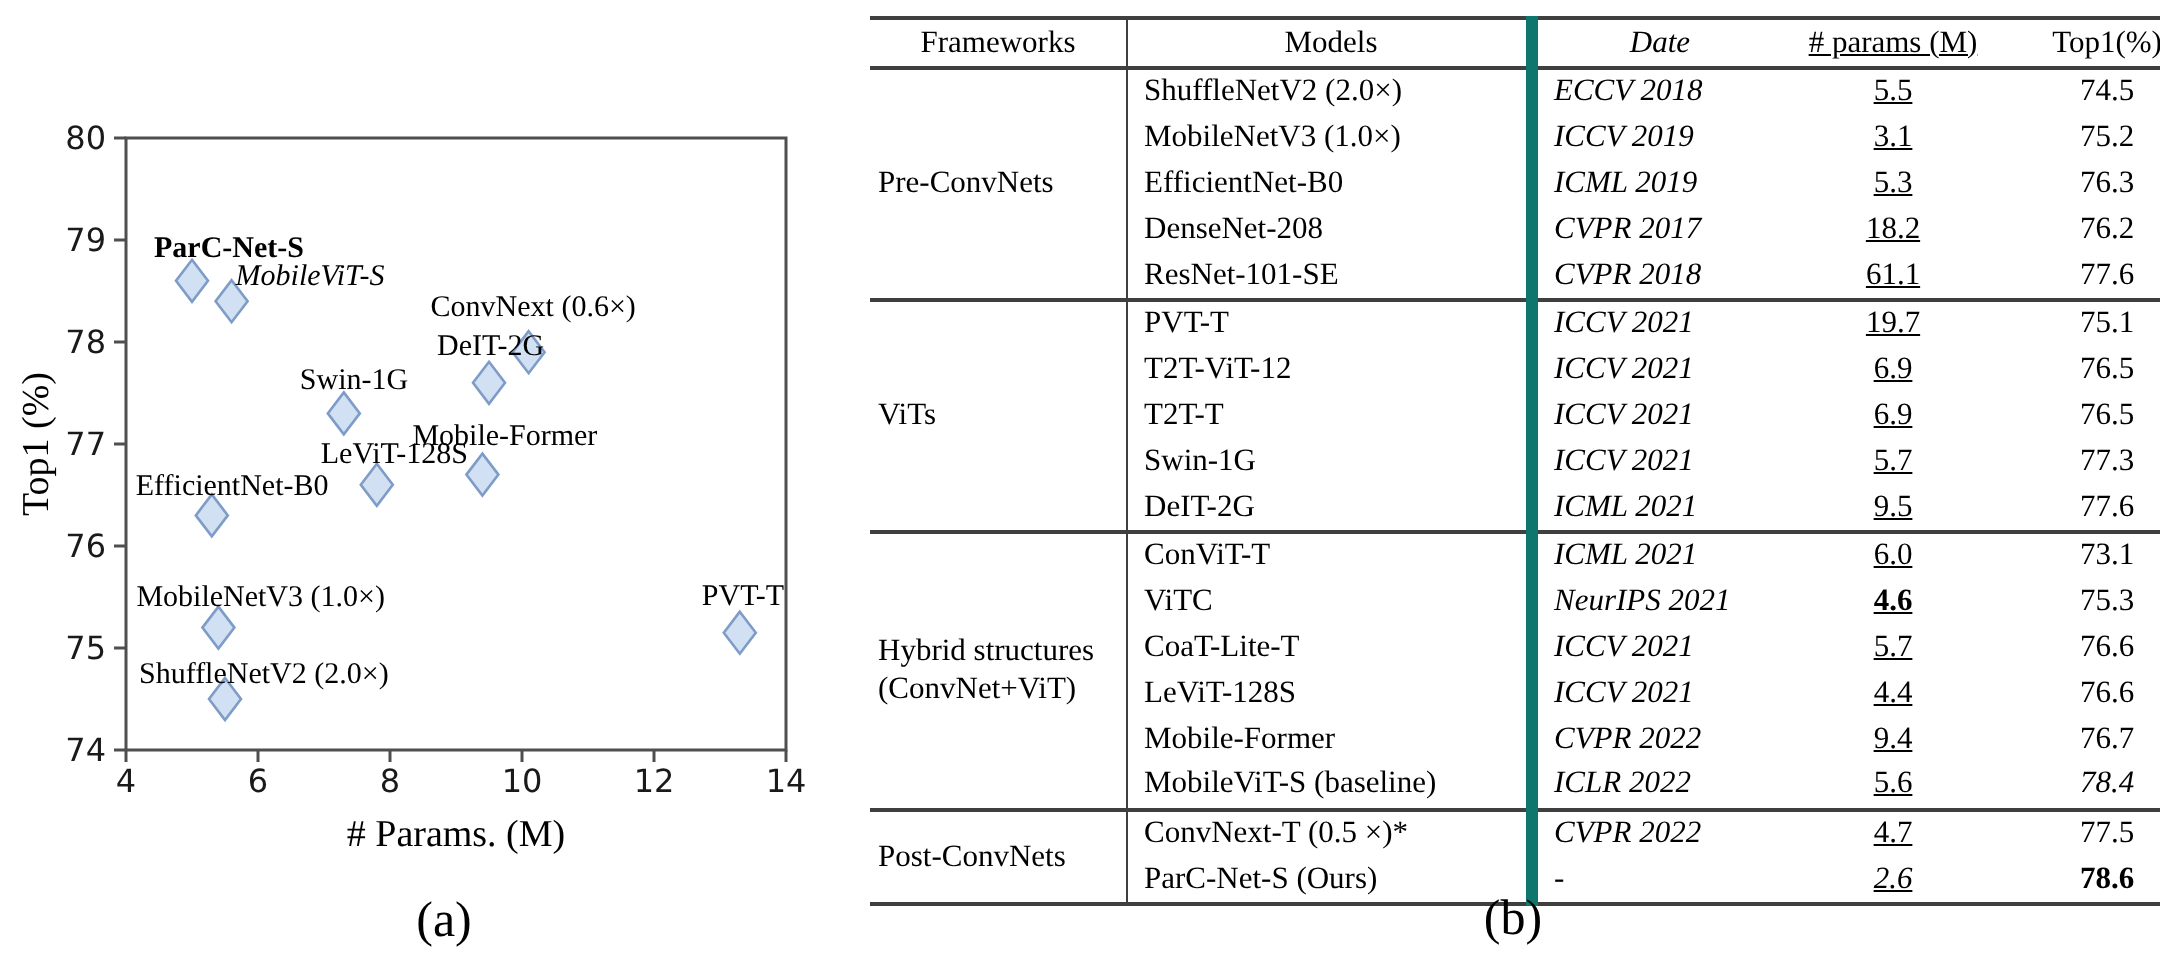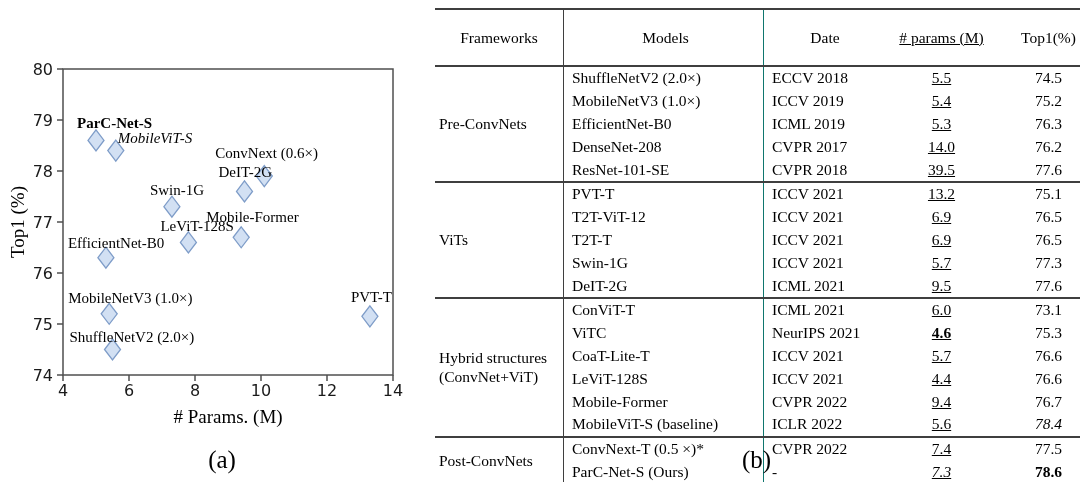--- a/index.html
+++ b/index.html
@@ -28,42 +28,42 @@
     font-size: 15.5px;
     color: #000;
     border-top: 2px solid #3f3f3f;
     border-bottom: 2px solid #3f3f3f;
   }
   table.results th {
     font-weight: normal;
     height: 23px;
     text-align: center;
     border-bottom: 2px solid #3f3f3f;
-    padding: 16px 4px;
+    padding: 0 4px;
   }
   table.results td {
     height: 22.8px;
     padding: 0 4px;
     vertical-align: middle;
   }
   tr.section-start td { border-top: 2px solid #3f3f3f; }
   .col-framework {
     width: 120px;
     border-right: 1px solid #3f3f3f;
     text-align: left;
     white-space: pre-line;
     line-height: 1.25;
   }
   .col-model {
     width: 187px;
-    border-right: 1px solid #0f766e;
+    border-right: 6px solid #0f766e;
     text-align: left;
     padding-left: 8px !important;
   }
-  .col-date  { width: 106px; text-align: left; padding-left: 8px !important; }
+  .col-date  { width: 106px; text-align: left; padding-left: 8px !important; font-style: italic; }
   .col-params{ width: 111px; text-align: center; text-decoration: underline; }
   .col-top1  { width: 87px;  text-align: center; }
   .cell-bold   { font-weight: bold; margin-top: 29px; }
   .cell-italic { font-style: italic; }
   .caption-b {
     position: absolute;
     left: 435px; top: 446px;
     width: 643px;
     text-align: center;
     font-size: 25px;
@@ -145,46 +145,46 @@
           <tr class="section-start">
             <td class="col-framework" rowspan="5">Pre-ConvNets</td>
             <td class="col-model">ShuffleNetV2 (2.0×)</td>
             <td class="col-date">ECCV 2018</td>
             <td class="col-params">5.5</td>
             <td class="col-top1">74.5</td>
           </tr>
           <tr>
             <td class="col-model">MobileNetV3 (1.0×)</td>
             <td class="col-date">ICCV 2019</td>
-            <td class="col-params">5.4</td>
+            <td class="col-params">3.1</td>
             <td class="col-top1">75.2</td>
           </tr>
           <tr>
             <td class="col-model">EfficientNet-B0</td>
             <td class="col-date">ICML 2019</td>
             <td class="col-params">5.3</td>
             <td class="col-top1">76.3</td>
           </tr>
           <tr>
             <td class="col-model">DenseNet-208</td>
             <td class="col-date">CVPR 2017</td>
-            <td class="col-params">14.0</td>
+            <td class="col-params">18.2</td>
             <td class="col-top1">76.2</td>
           </tr>
           <tr>
             <td class="col-model">ResNet-101-SE</td>
             <td class="col-date">CVPR 2018</td>
-            <td class="col-params">39.5</td>
+            <td class="col-params">61.1</td>
             <td class="col-top1">77.6</td>
           </tr>
           <tr class="section-start">
             <td class="col-framework" rowspan="5">ViTs</td>
             <td class="col-model">PVT-T</td>
             <td class="col-date">ICCV 2021</td>
-            <td class="col-params">13.2</td>
+            <td class="col-params">19.7</td>
             <td class="col-top1">75.1</td>
           </tr>
           <tr>
             <td class="col-model">T2T-ViT-12</td>
             <td class="col-date">ICCV 2021</td>
             <td class="col-params">6.9</td>
             <td class="col-top1">76.5</td>
           </tr>
           <tr>
             <td class="col-model">T2T-T</td>
@@ -239,27 +239,27 @@
           <tr>
             <td class="col-model">MobileViT-S (baseline)</td>
             <td class="col-date">ICLR 2022</td>
             <td class="col-params">5.6</td>
             <td class="col-top1 cell-italic">78.4</td>
           </tr>
           <tr class="section-start">
             <td class="col-framework" rowspan="2">Post-ConvNets</td>
             <td class="col-model">ConvNext-T (0.5 ×)*</td>
             <td class="col-date">CVPR 2022</td>
-            <td class="col-params">7.4</td>
+            <td class="col-params">4.7</td>
             <td class="col-top1">77.5</td>
           </tr>
           <tr>
             <td class="col-model">ParC-Net-S  (Ours)</td>
             <td class="col-date">-</td>
-            <td class="col-params cell-italic">7.3</td>
+            <td class="col-params cell-italic">2.6</td>
             <td class="col-top1 cell-bold">78.6</td>
           </tr>
         </tbody>
     </table>
   </div>
 
   <div class="caption-b">(b)</div>
 
 </div>
 

